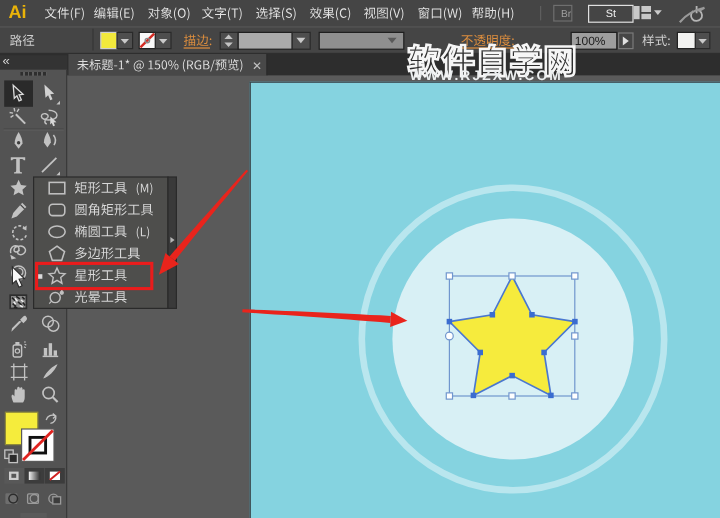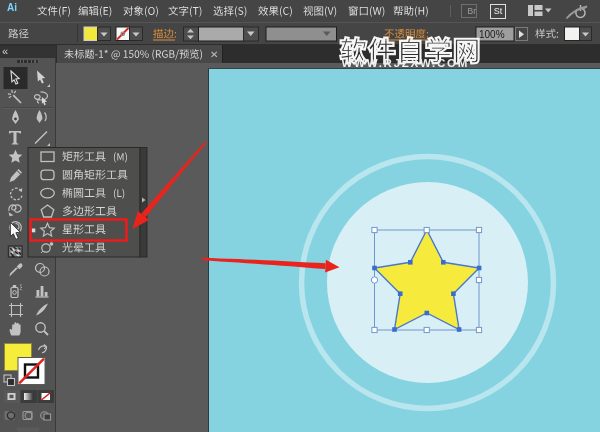--- a/index.html
+++ b/index.html
@@ -1,21 +1,21 @@
 <!DOCTYPE html>
 <html><head><meta charset="utf-8"><style>
 *{margin:0;padding:0;box-sizing:border-box}
 body{width:600px;height:432px;position:relative;overflow:hidden;font-family:"Liberation Sans",sans-serif;background:#5a5a5a}
 .abs{position:absolute}
 </style></head><body>
 <div class="abs" style="left:0;top:0;width:600px;height:22px;background:#454545"></div>
-<div class="abs" style="left:7px;top:2px;color:#7dd3fc;font-size:10px;font-weight:bold">Ai</div>
+<div class="abs" style="left:7px;top:2px;color:#eab308;font-size:15px;font-weight:bold">Ai</div>
 <div class="abs" style="left:450px;top:5px;width:1px;height:12px;background:#5e5e5e"></div>
 <div class="abs" style="left:461px;top:4px;width:16px;height:14px;border:1px solid #6f6f6f;color:#9f9f9f;font-size:8.5px;text-align:right;line-height:12px">Br</div>
-<div class="abs" style="left:490px;top:3.5px;width:16px;height:15px;border:1px solid #e0e0e0;color:#f0f0f0;font-size:9px;font-weight:normal;text-align:center;line-height:13px">St</div>
+<div class="abs" style="left:490px;top:3.5px;width:38px;height:15px;border:1px solid #e0e0e0;color:#f0f0f0;font-size:9px;font-weight:normal;text-align:center;line-height:13px">St</div>
 <div class="abs" style="left:0;top:22px;width:600px;height:23px;background:#454545;border-top:1px solid #555555;border-bottom:1px solid #2e2e2e"></div>
 <div class="abs" style="left:0;top:45px;width:600px;height:18px;background:#2d2d2d"></div>
 <div class="abs" style="left:57px;top:45px;width:166px;height:18px;background:#484848;border-right:1px solid #222"></div>
 <div class="abs" style="left:210px;top:48.5px;color:#c2c2c2;font-size:10px">✕</div>
 <div class="abs" style="left:0;top:46px;width:56px;height:12px;background:#333333;color:#d6d6d6;font-size:11px;line-height:11px;padding-left:2px;letter-spacing:-1px">«</div>
 <div class="abs" style="left:0;top:63px;width:600px;height:369px;background:#5a5a5a"></div>
 <div class="abs" style="left:208px;top:68px;width:392px;height:364px;background:#85d3e0;border-top:1.5px solid #39424a;border-left:1.5px solid #30383c"></div>
 <div class="abs" style="left:0;top:58px;width:56px;height:374px;background:#535353;border-right:1px solid #3a3a3a"></div>
 <div class="abs" style="left:17px;top:59.5px;width:22px;height:3px;background:repeating-linear-gradient(90deg,#2e2e2e 0 2.5px,#5e5e5e 2.5px 3.7px)"></div>
 <svg class="abs" style="left:0;top:0" width="600" height="432" viewBox="0 0 600 432">

